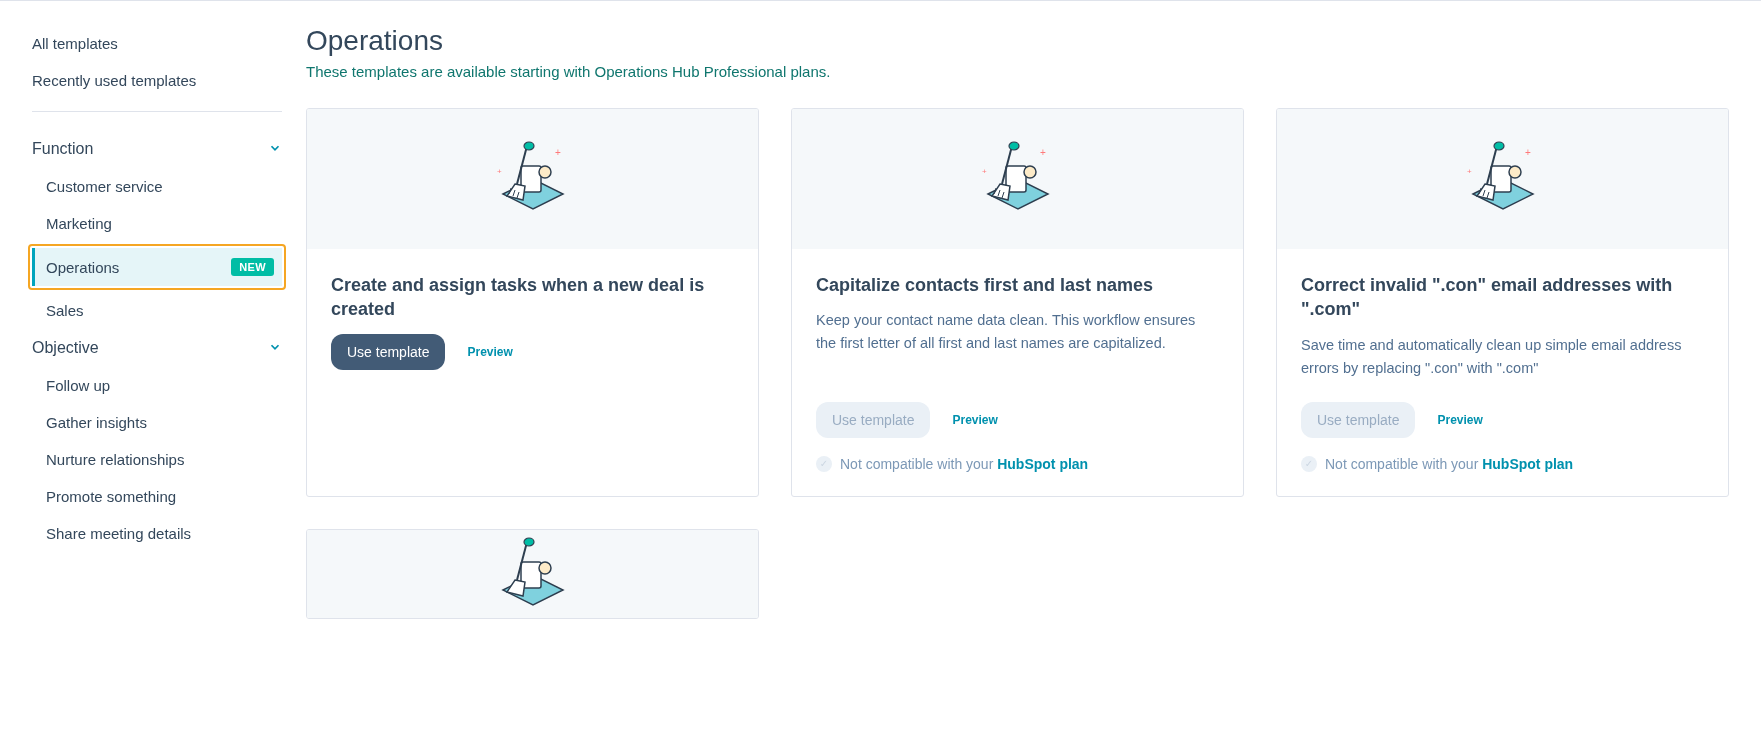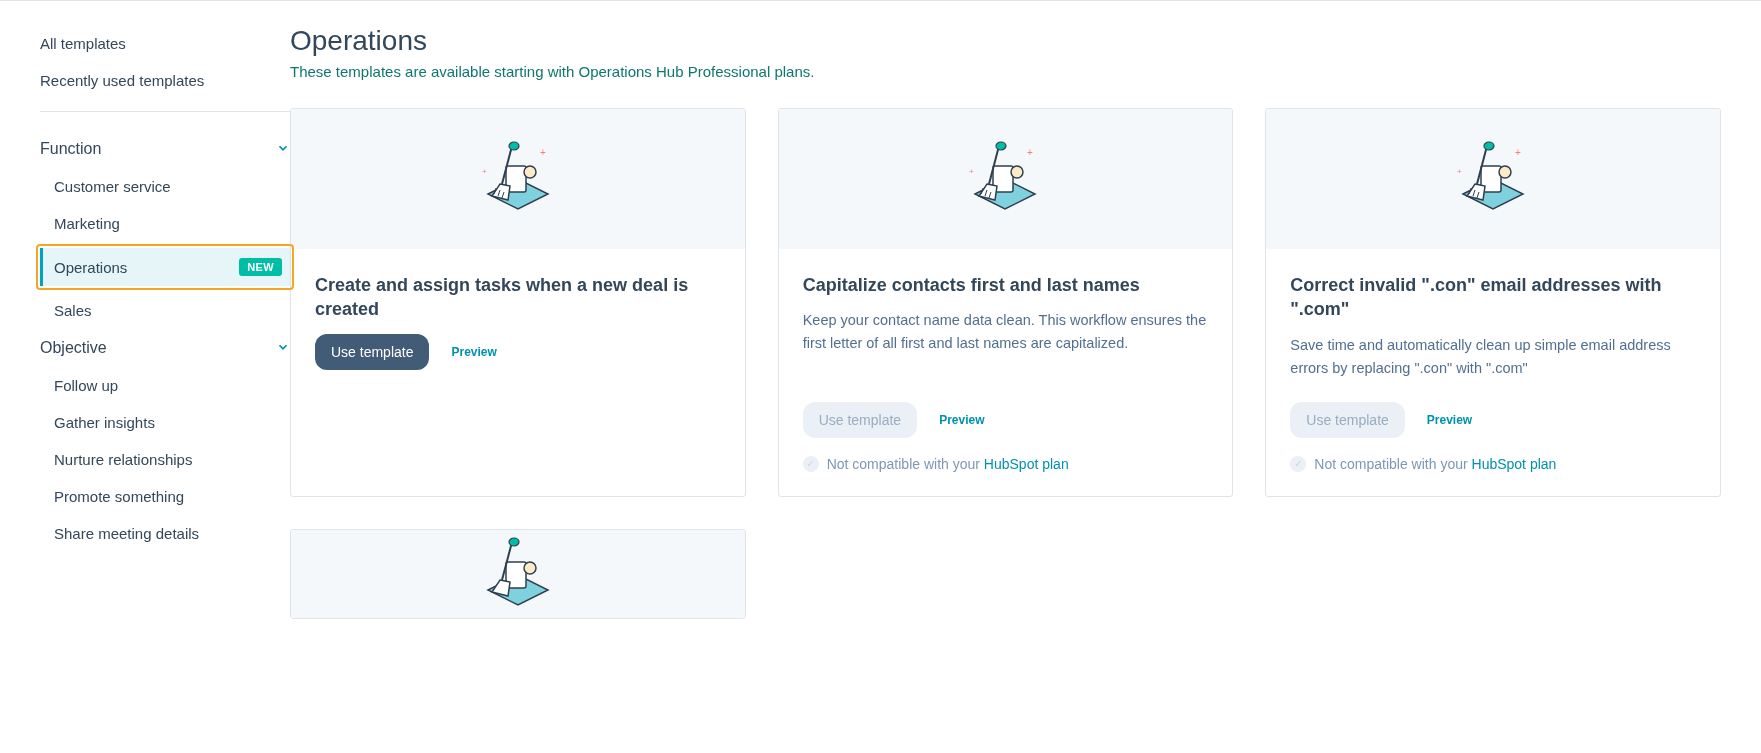--- a/index.html
+++ b/index.html
@@ -1,17 +1,17 @@
 <!DOCTYPE html>
 <html><head>
   <meta charset="utf-8">
   <style>
     * { box-sizing: border-box; margin: 0; padding: 0; }
     body { font-family: -apple-system, BlinkMacSystemFont, "Segoe UI", Helvetica, Arial, sans-serif; background: #fff; color: #33475b; border-top: 1px solid #dfe3eb; }
-    .layout { display: flex; padding: 24px 40px; }
+    .layout { display: flex; padding: 24px 32px; gap: 24px; }
     .sidebar { width: 250px; flex-shrink: 0; }
     .main { flex: 1; }
 
     .nav-link { display: block; padding: 10px 0; font-size: 15px; color: #33475b; cursor: pointer; }
     .divider { border: none; border-top: 1px solid #dfe3eb; margin: 12px 0 18px 0; }
 
     .filter-header { display: flex; justify-content: space-between; align-items: center; padding: 10px 0; font-size: 16px; color: #33475b; cursor: pointer; }
     .chevron { color: #0091ae; font-size: 14px; }
 
     .filter-item { display: block; padding: 10px 8px 10px 14px; font-size: 15px; color: #33475b; cursor: pointer; }
@@ -27,21 +27,21 @@
     .card { border: 1px solid #dfe3eb; border-radius: 3px; overflow: hidden; background: #fff; display: flex; flex-direction: column; }
     .card-hero { background: #f5f8fa; height: 140px; display: flex; align-items: center; justify-content: center; }
     .card-body { padding: 24px; display: flex; flex-direction: column; flex: 1; }
     .card-title { font-size: 18px; font-weight: 600; color: #33475b; margin-bottom: 12px; line-height: 1.35; }
     .card-desc { font-size: 14.5px; color: #516f90; line-height: 1.6; margin-bottom: 22px; flex: 1; }
     .card-actions { display: flex; align-items: center; gap: 22px; }
     .btn-primary { background: #425b76; color: #fff; border: none; border-radius: 12px; padding: 10px 16px; font-size: 14px; cursor: pointer; font-weight: 400; }
     .btn-primary.disabled { background: #eaf0f6; color: #99acc2; cursor: default; }
     .link { color: #0091ae; font-size: 12px; font-weight: 600; cursor: pointer; }
     .compat-note { display: flex; align-items: center; gap: 8px; font-size: 14px; color: #7c98b6; margin-top: 18px; }
-    .compat-note .plan-link { color: #0091ae; font-weight: 400; cursor: pointer; }
+    .compat-note .plan-link { color: #0091ae; font-weight: 700; cursor: pointer; }
     .check-icon { width: 16px; height: 16px; border-radius: 50%; background: #eaf0f6; display: inline-flex; align-items: center; justify-content: center; color: #cbd6e2; font-size: 10px; }
 
     
     .illus { width: 100px; height: 90px; position: relative; }
   </style>
 </head>
 <body>
 
 <div class="layout">
   <aside class="sidebar">

